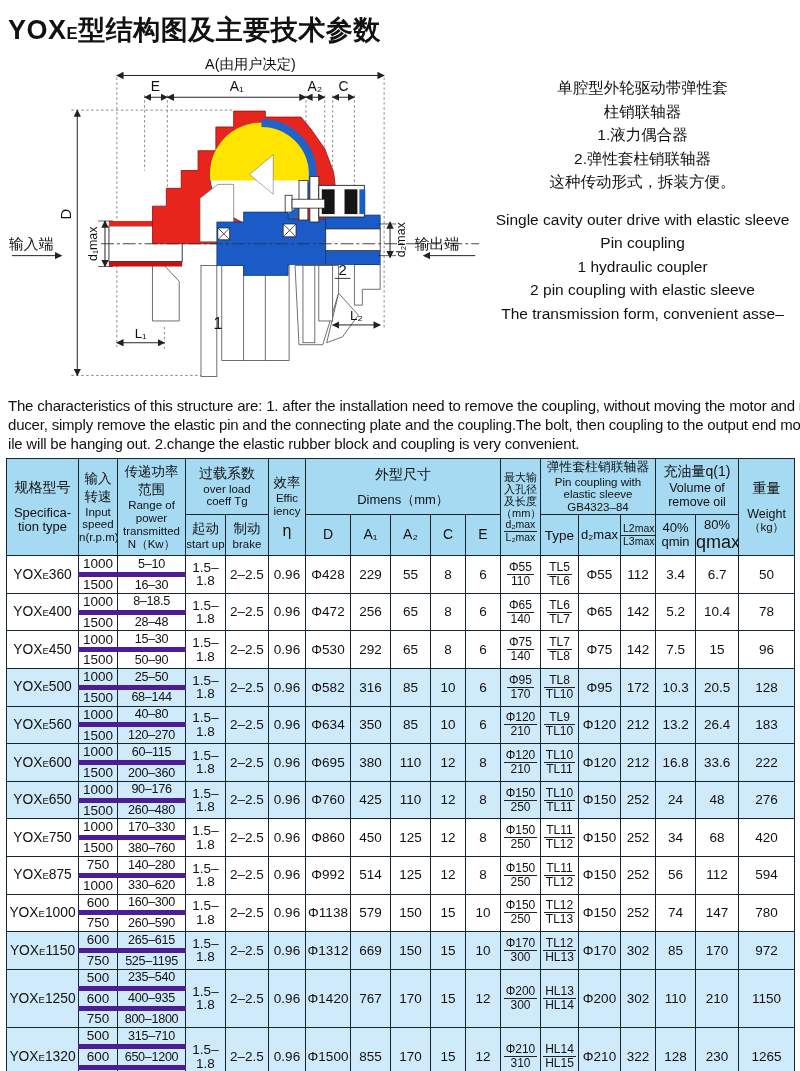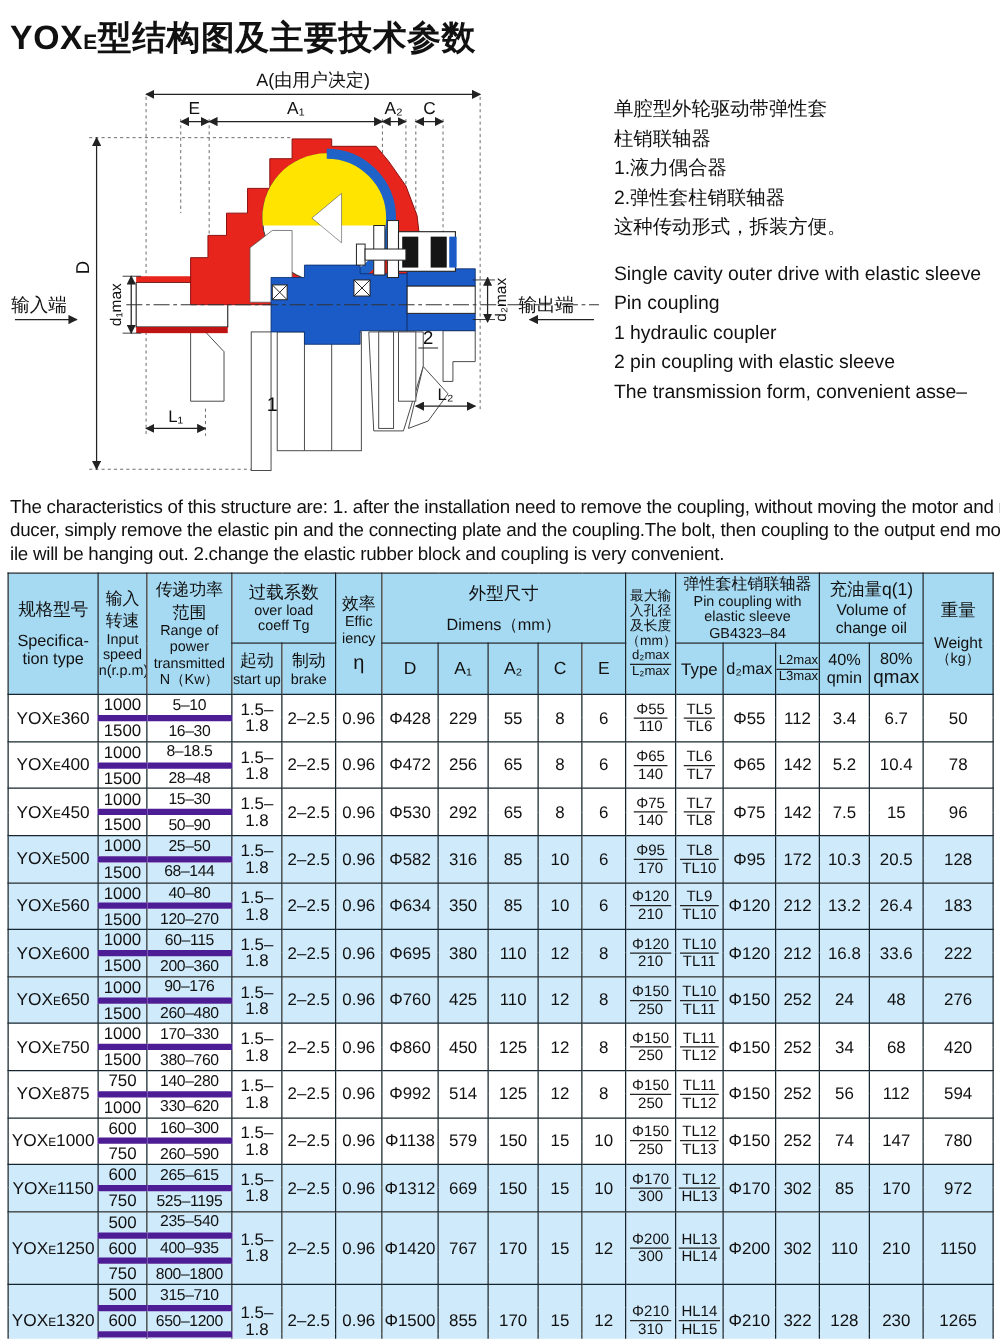--- a/index.html
+++ b/index.html
@@ -2,21 +2,21 @@
 <html><head>
 <meta charset="utf-8">
 <style>
   html,body{margin:0;padding:0;background:#fff;}
   body{width:800px;height:1071px;font-family:"Liberation Sans","DejaVu Sans",sans-serif;color:#111;overflow:hidden;}
   .page{padding:6px 6px 4px 6px;}
   h1{margin:6px 0 2px 2px;font-size:27px;font-weight:bold;letter-spacing:0.5px;}
   h1 .tsub{font-size:0.62em;}
   .top{display:flex;}
   svg{font-family:"Liberation Sans","DejaVu Sans",sans-serif;}
-  .side-text{padding:26px 0 0 8px;width:306px;font-size:15.5px;line-height:1.52;}
+  .side-text{padding:26px 0 0 8px;width:306px;font-size:15.5px;line-height:1.52;text-align:center;}
   .side-text .gap{height:14px;}
   .para{margin:6px 2px 4px 2px;}
   .para .cn{font-size:16px;line-height:1.33;white-space:nowrap;}
   .para .cn.first{padding-left:2em;}
   .para .en{font-size:15px;line-height:1.28;white-space:nowrap;letter-spacing:-0.2px;}
   table{border-collapse:collapse;table-layout:fixed;width:788px;margin:4px 0 0 0;}
   th,td{border:1.5px solid #16262e;text-align:center;vertical-align:middle;padding:0;overflow:hidden;}
   thead th{background:#a6daf2;font-weight:normal;}
   thead .cn{font-size:13.5px;}
   thead .cnb{font-size:14px;}
@@ -258,21 +258,21 @@
         </th>
         <th colspan="3">
           <div class="cn" style="font-size:12.8px">弹性套柱销联轴器</div>
           <div class="en">Pin coupling with</div>
           <div class="en">elastic sleeve</div>
           <div class="en">GB4323–84</div>
         </th>
         <th colspan="2">
           <div class="cnb">充油量q(1)</div>
           <div class="en" style="font-size:12.5px">Volume of</div>
-          <div class="en" style="font-size:12.5px">change oil</div>
+          <div class="en" style="font-size:12.5px">remove oil</div>
         </th>
         <th rowspan="2">
           <div class="cnb">重量</div>
             <div class="sp"></div>
           <div class="en" style="font-size:12.5px">Weight</div>
           <div class="en">（kg）</div>
         </th>
       </tr>
       <tr class="t2">
         <th>
@@ -304,21 +304,21 @@
         <th>
             <div class="en" style="font-size:13px">d₂max</div>
           </th>
         <th><span class="fr frh"><span class="ft">L2max</span><span class="fb">L3max</span></span></th>
         <th>
             <div class="en" style="font-size:13px">40%</div>
             <div class="en" style="font-size:13px">qmin</div>
           </th>
         <th>
             <div class="en" style="font-size:13px">80%</div>
-            <div class="en" style="font-size:15px">qmax</div>
+            <div class="en" style="font-size:18px">qmax</div>
           </th>
       </tr>
     </thead>
     <tbody>
         <tr>
           <td rowspan="2" class="model">YOX<span class="msub">E</span>360</td>
           <td class="mid">1000</td>
           <td class="mid pw">5–10</td>
           <td rowspan="2">1.5–1.8</td>
           <td rowspan="2">2–2.5</td>

